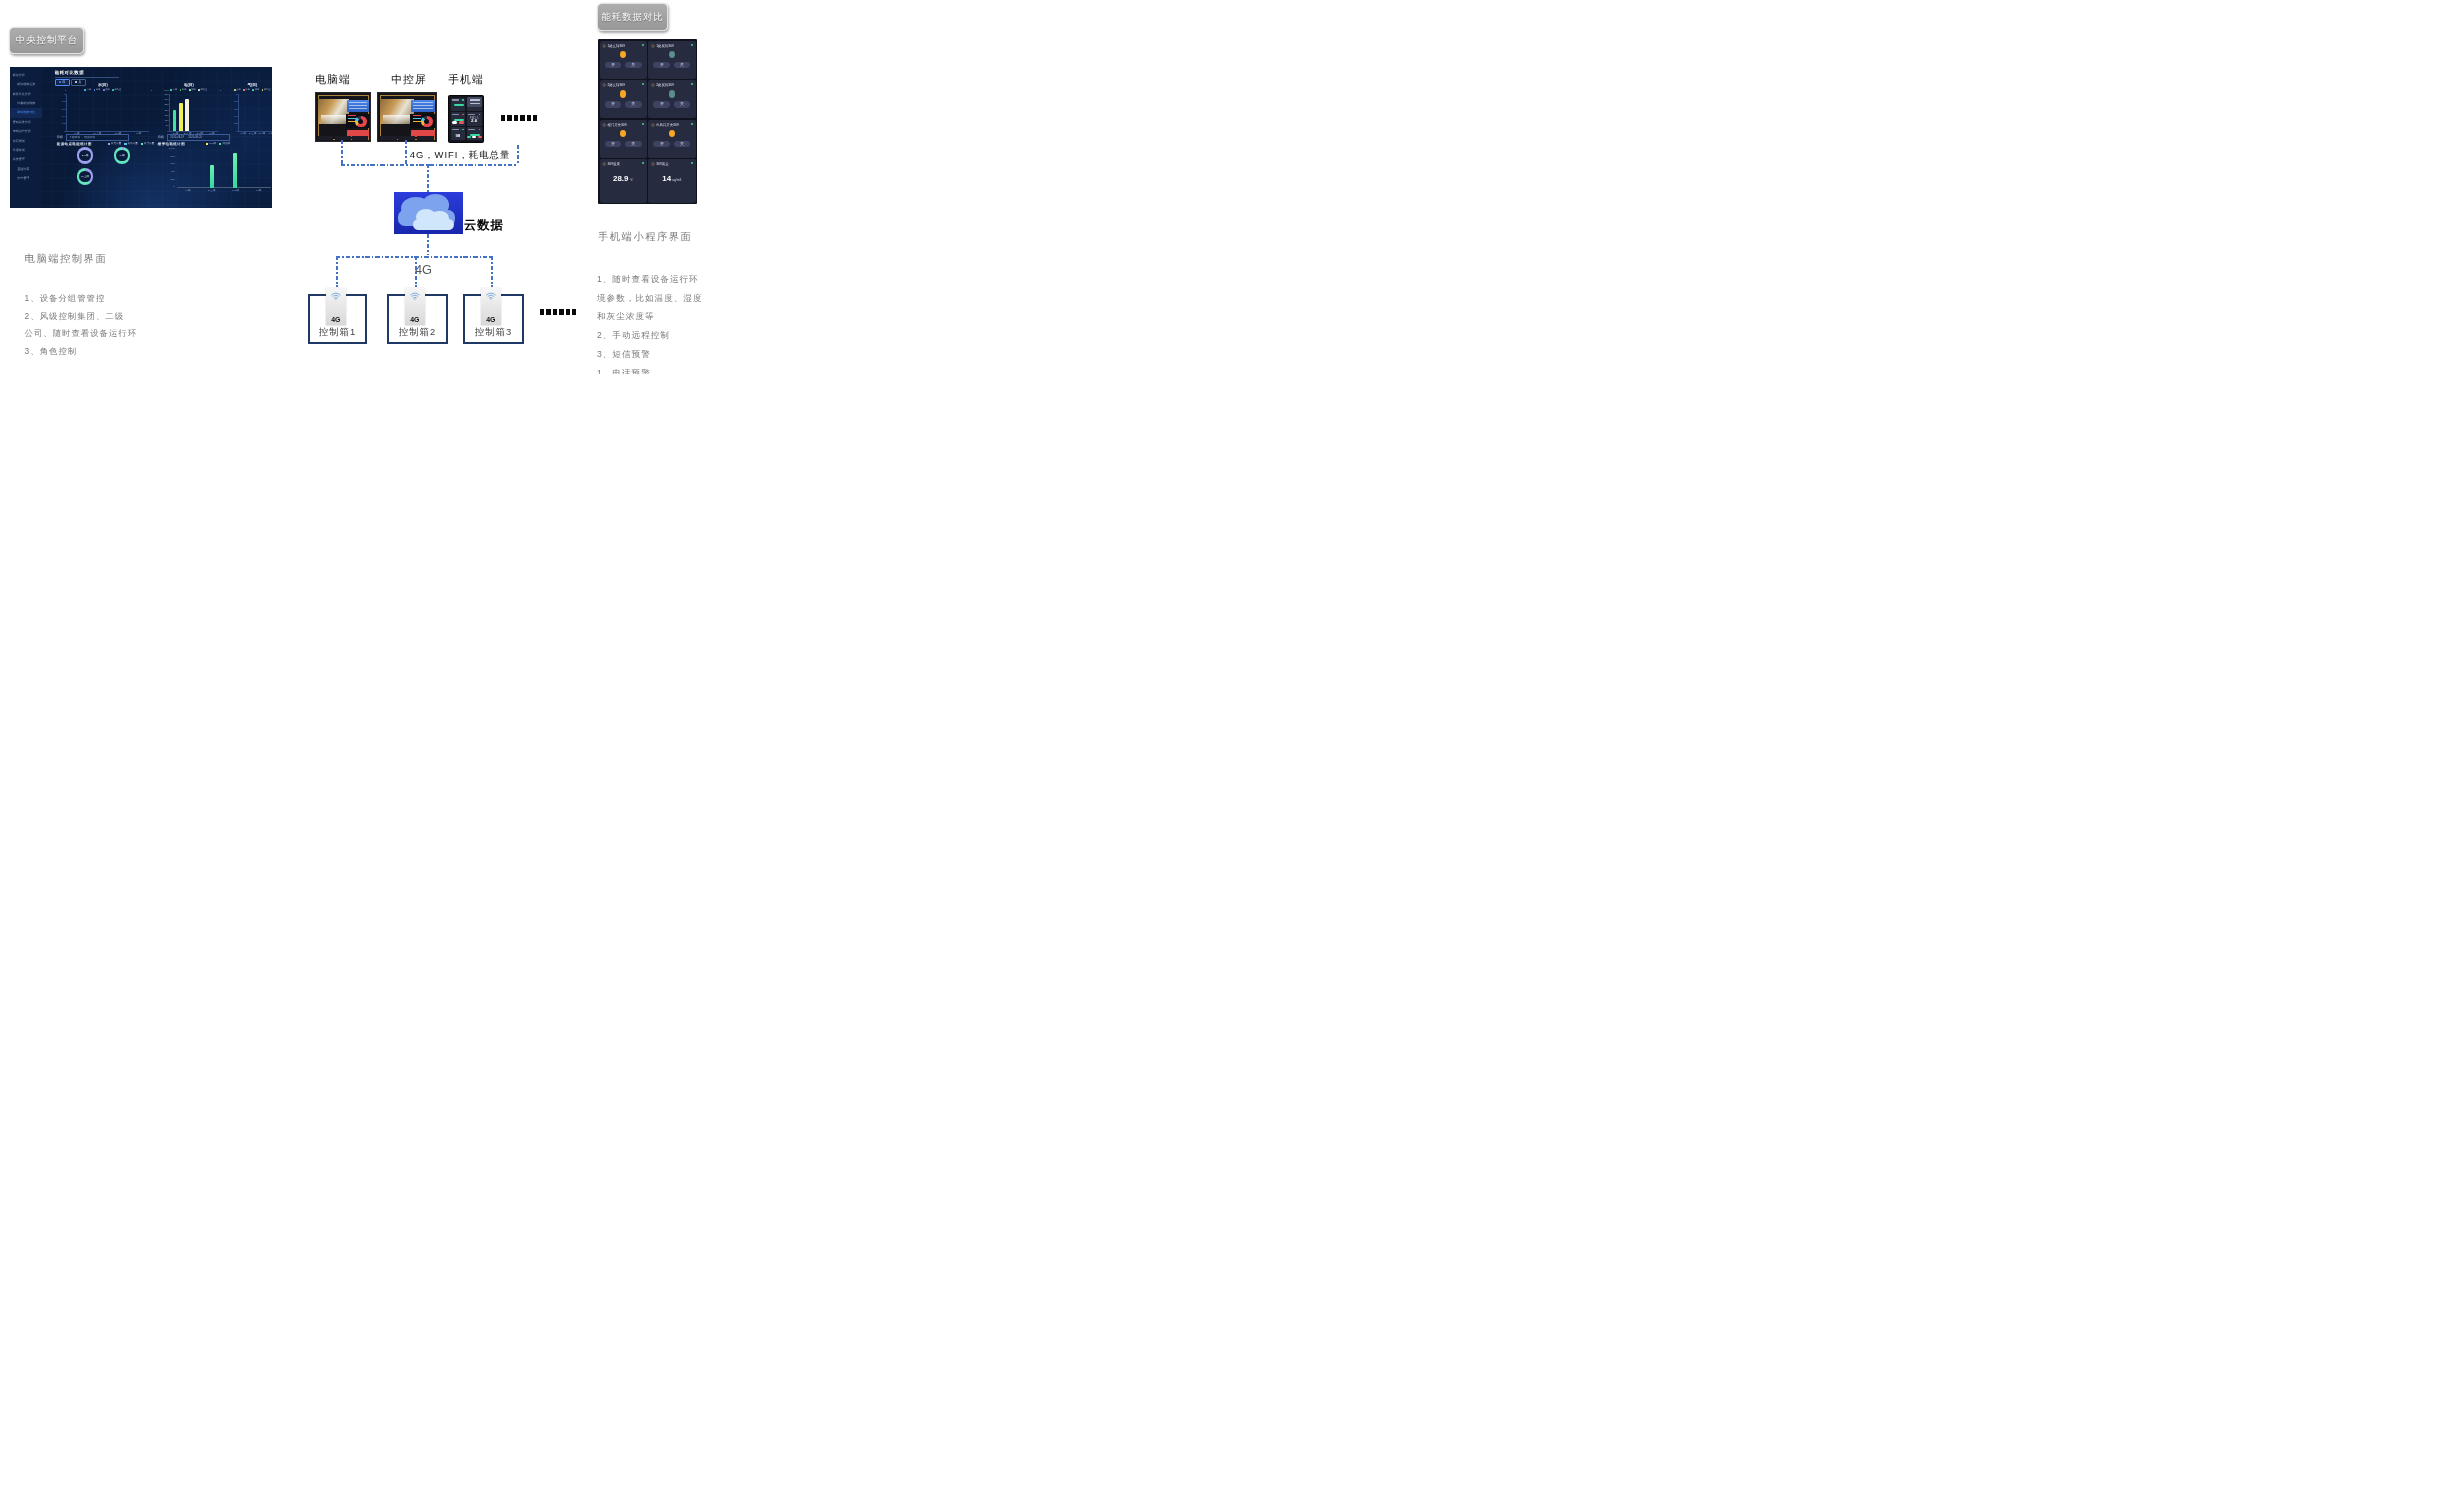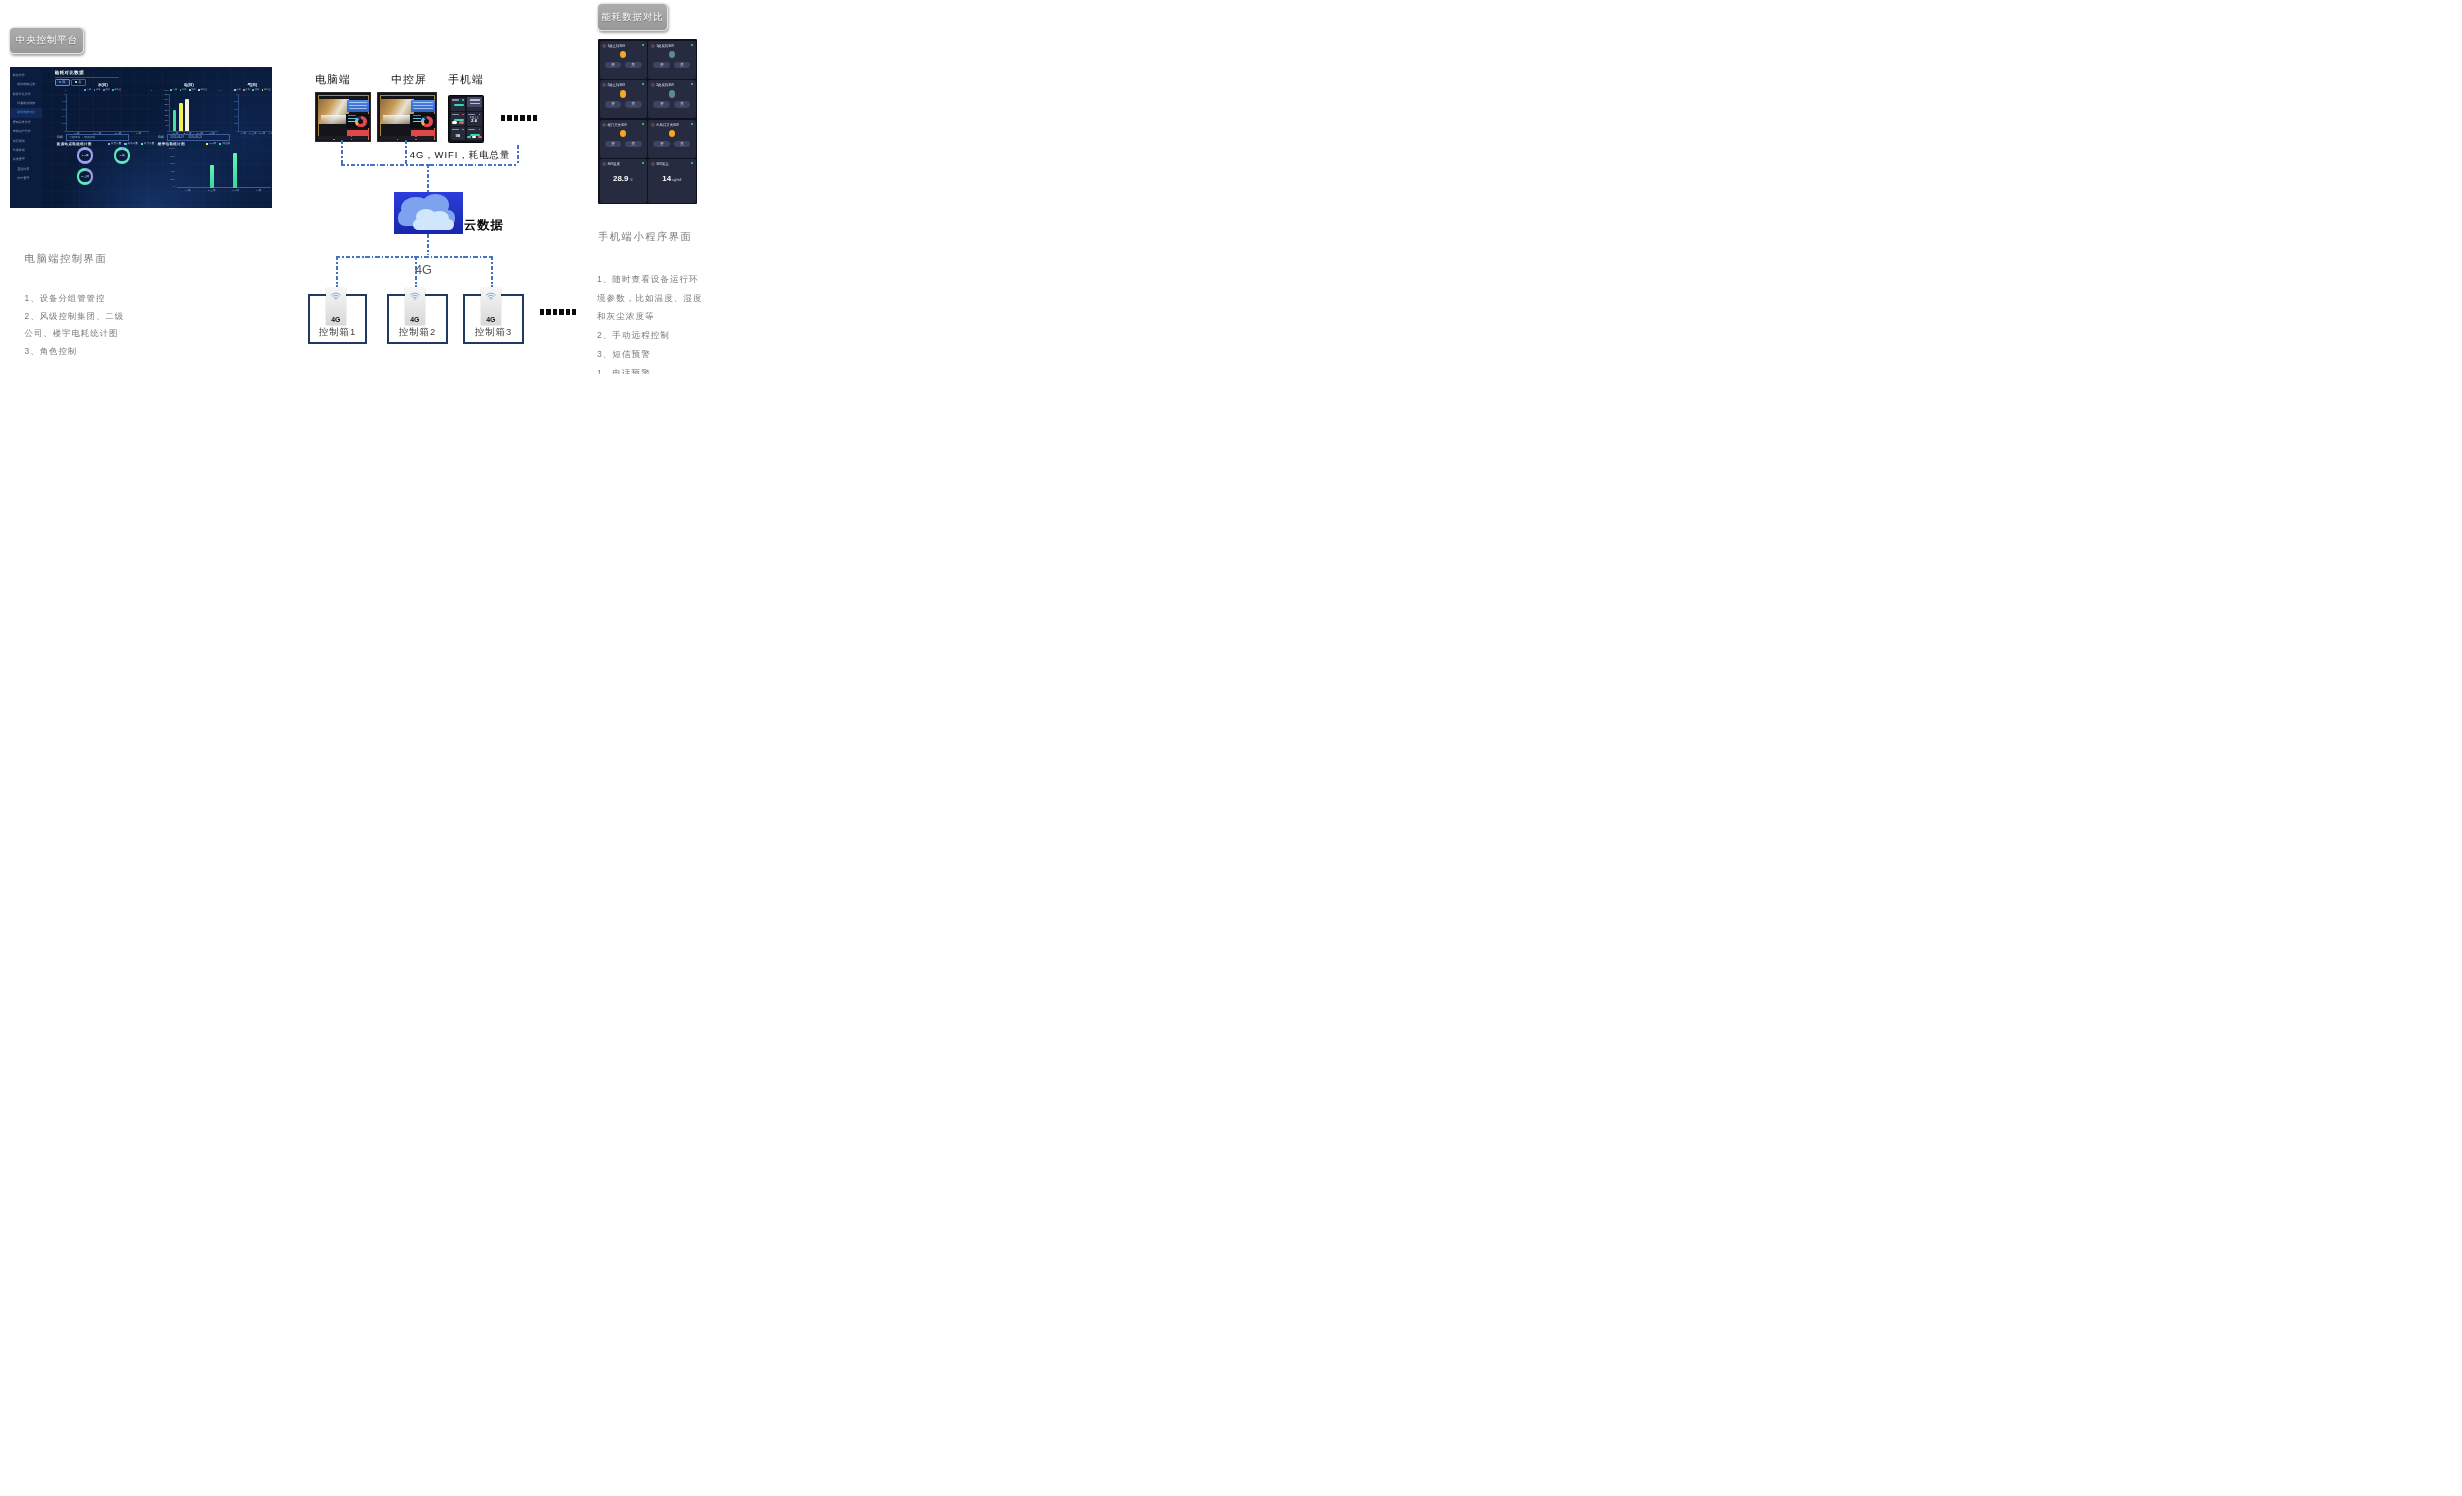--- a/index.html
+++ b/index.html
@@ -270,21 +270,21 @@
         <div style="position: absolute; top: 43px; width: 19.7px; text-align: center; color: rgb(143, 163, 200); font-size: 2.5px; left: 83px;">3#楼</div>
         <div style="position: absolute; width: 4.4px; border-radius: 1px 1px 0px 0px; background: linear-gradient(rgb(111, 240, 178), rgb(47, 217, 160)); left: 44px; top: 18.5px; height: 23px;"></div>
         <div style="position: absolute; width: 4.4px; border-radius: 1px 1px 0px 0px; background: linear-gradient(rgb(111, 240, 178), rgb(47, 217, 160)); left: 67px; top: 6.7px; height: 35px;"></div>
       </div>
   </div>
 
   <div class="caption" style="left:24.6px;top:252px;">电脑端控制界面</div>
   <div class="abs" style="left:24.6px;top:290px;">
       <div class="feat">1、设备分组管管控</div>
       <div class="feat">2、风级控制集团、二级</div>
-      <div class="feat">公司、楼宇电耗统计图</div>
+      <div class="feat">公司、随时查看设备运行环</div>
       <div class="feat">3、角色控制</div>
     </div>
 
   <div class="dev-label" style="left:311px;top:73px;">电脑端</div>
   <div class="dev-label" style="left:387px;top:73px;">中控屏</div>
   <div class="dev-label" style="left:444px;top:73px;">手机端</div>
 
   <div class="mini-dash" style="left:315px;top:92px;width:54px;height:48px;">
     <div class="md-frame"></div>
     <div class="md-photo"></div>

